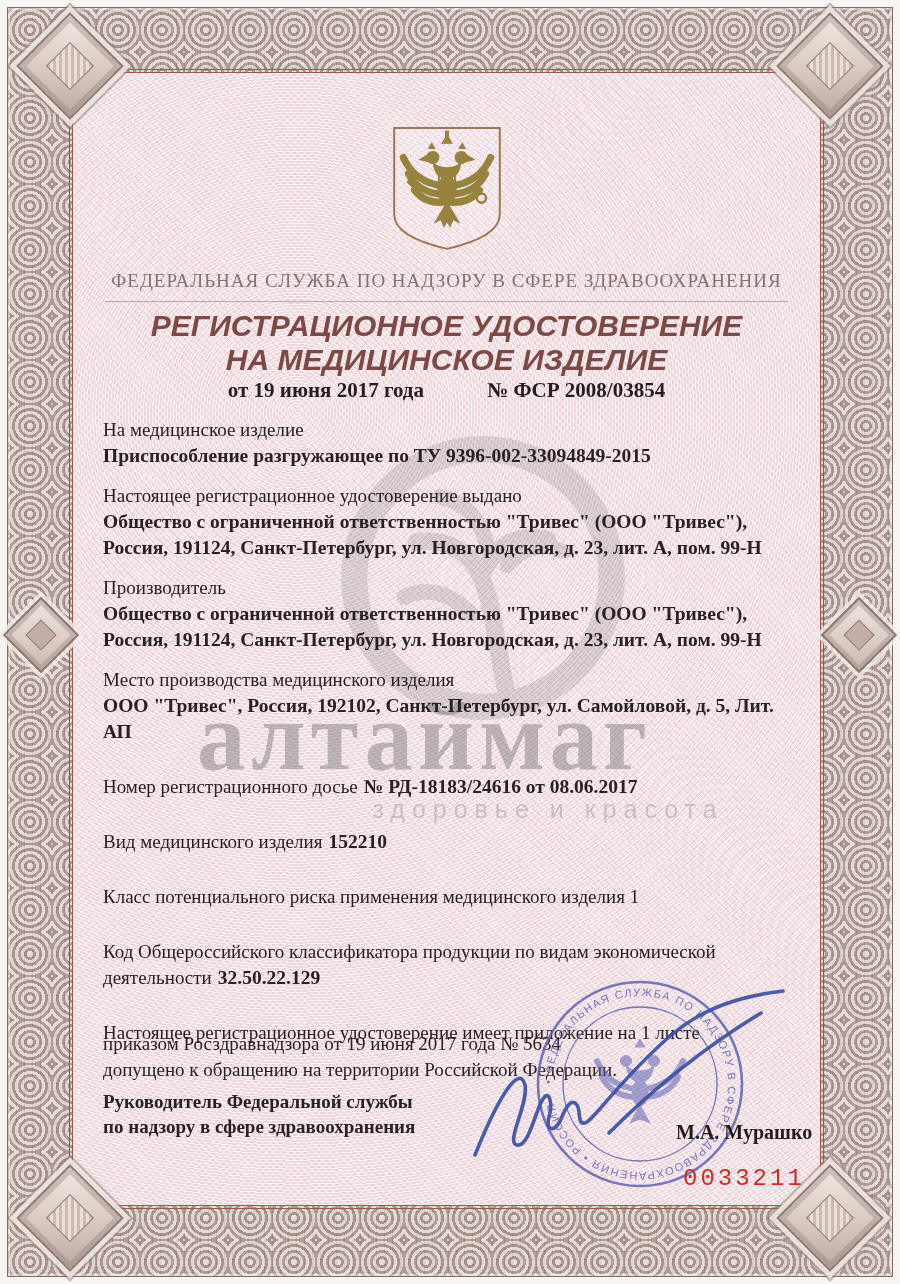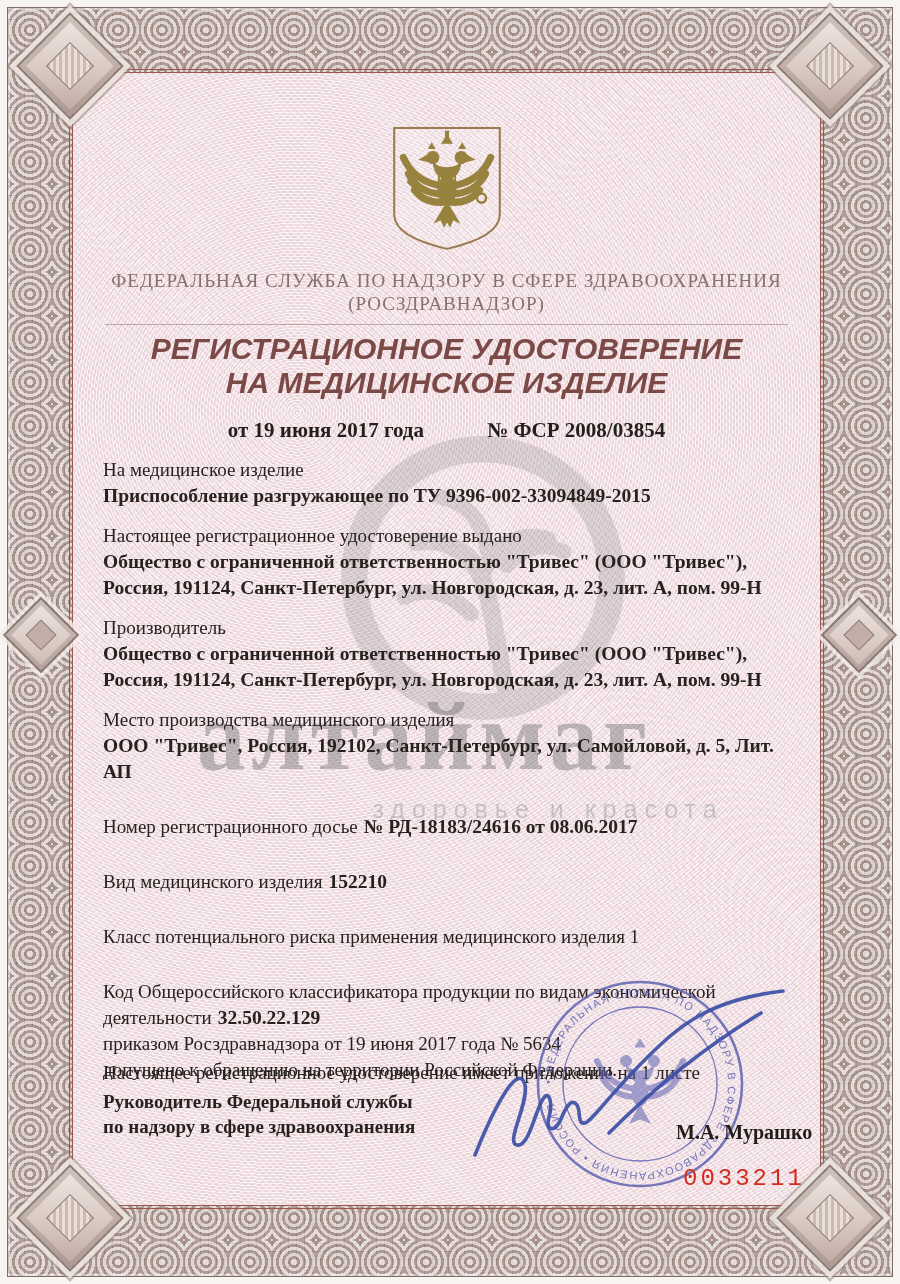--- a/index.html
+++ b/index.html
@@ -48,21 +48,21 @@
     color:#6e6e6e;opacity:.42;white-space:nowrap;margin-left:28px;}
   .wm-tag{position:absolute;left:255px;top:722px;width:440px;z-index:1;text-align:center;
     font-family:"Liberation Sans",sans-serif;font-size:25px;letter-spacing:7px;color:#8a8a8a;opacity:.40;}
   
   .content{position:relative;z-index:2;padding:50px 30px 0 30px;color:#272220;}
   .arms{text-align:center;}
   .agency{margin-top:8px;text-align:center;color:#857270;font-size:19px;letter-spacing:1px;line-height:23px;}
   .sep{margin:9px 2px 0 2px;border-top:1px solid rgba(122,96,92,.45);}
   .title{margin-top:7px;text-align:center;color:#7b4a47;
     font-family:"Liberation Sans",sans-serif;font-weight:bold;font-size:30px;line-height:34px;letter-spacing:0px;font-style:italic;}
-  .dateline{margin-top:18px;text-align:center;font-weight:bold;font-size:21px;color:#241f1d;}
+  .dateline{margin-top:1px;text-align:center;font-weight:bold;font-size:21px;color:#241f1d;}
   .dateline .num{margin-left:58px;}
   .para{margin-top:14px;font-size:19px;line-height:26px;}
   .para .lbl{display:block;}
   .para .val{display:block;font-weight:bold;font-size:19.5px;}
   .line{margin-top:29px;font-size:19px;line-height:26px;}
   .line .val{font-weight:bold;font-size:19.5px;margin-left:6px;}
   
   .order{position:absolute;left:30px;top:958px;z-index:2;font-size:19px;line-height:26px;color:#272220;}
   .signer-title{position:absolute;left:30px;top:1016px;z-index:2;font-size:19px;line-height:25px;font-weight:bold;color:#272220;}
   .signer-name{position:absolute;left:588px;top:1048px;z-index:5;font-size:20px;font-weight:bold;color:#221d1b;padding-left:15px;}
@@ -151,21 +151,20 @@
             <circle cx="94" cy="74" r="4.5" fill="none" stroke-width="2.5"></circle>
             <path d="M38,74 L22,58" stroke-width="3" stroke-linecap="round"></path>
 
             <rect x="52" y="50" width="16" height="18" rx="2" fill="none" stroke-width="2"></rect>
           </g>
         </svg>
       </div>
 
       <div class="agency">
         <div>ФЕДЕРАЛЬНАЯ СЛУЖБА ПО НАДЗОРУ В СФЕРЕ ЗДРАВООХРАНЕНИЯ</div>
-        <div>(РОСЗДРАВНАДЗОР)</div>
       </div>
 
       <div class="sep"></div>
 
       <div class="title">
         <div>РЕГИСТРАЦИОННОЕ УДОСТОВЕРЕНИЕ</div>
         <div>НА МЕДИЦИНСКОЕ ИЗДЕЛИЕ</div>
       </div>
 
       <div class="dateline">

